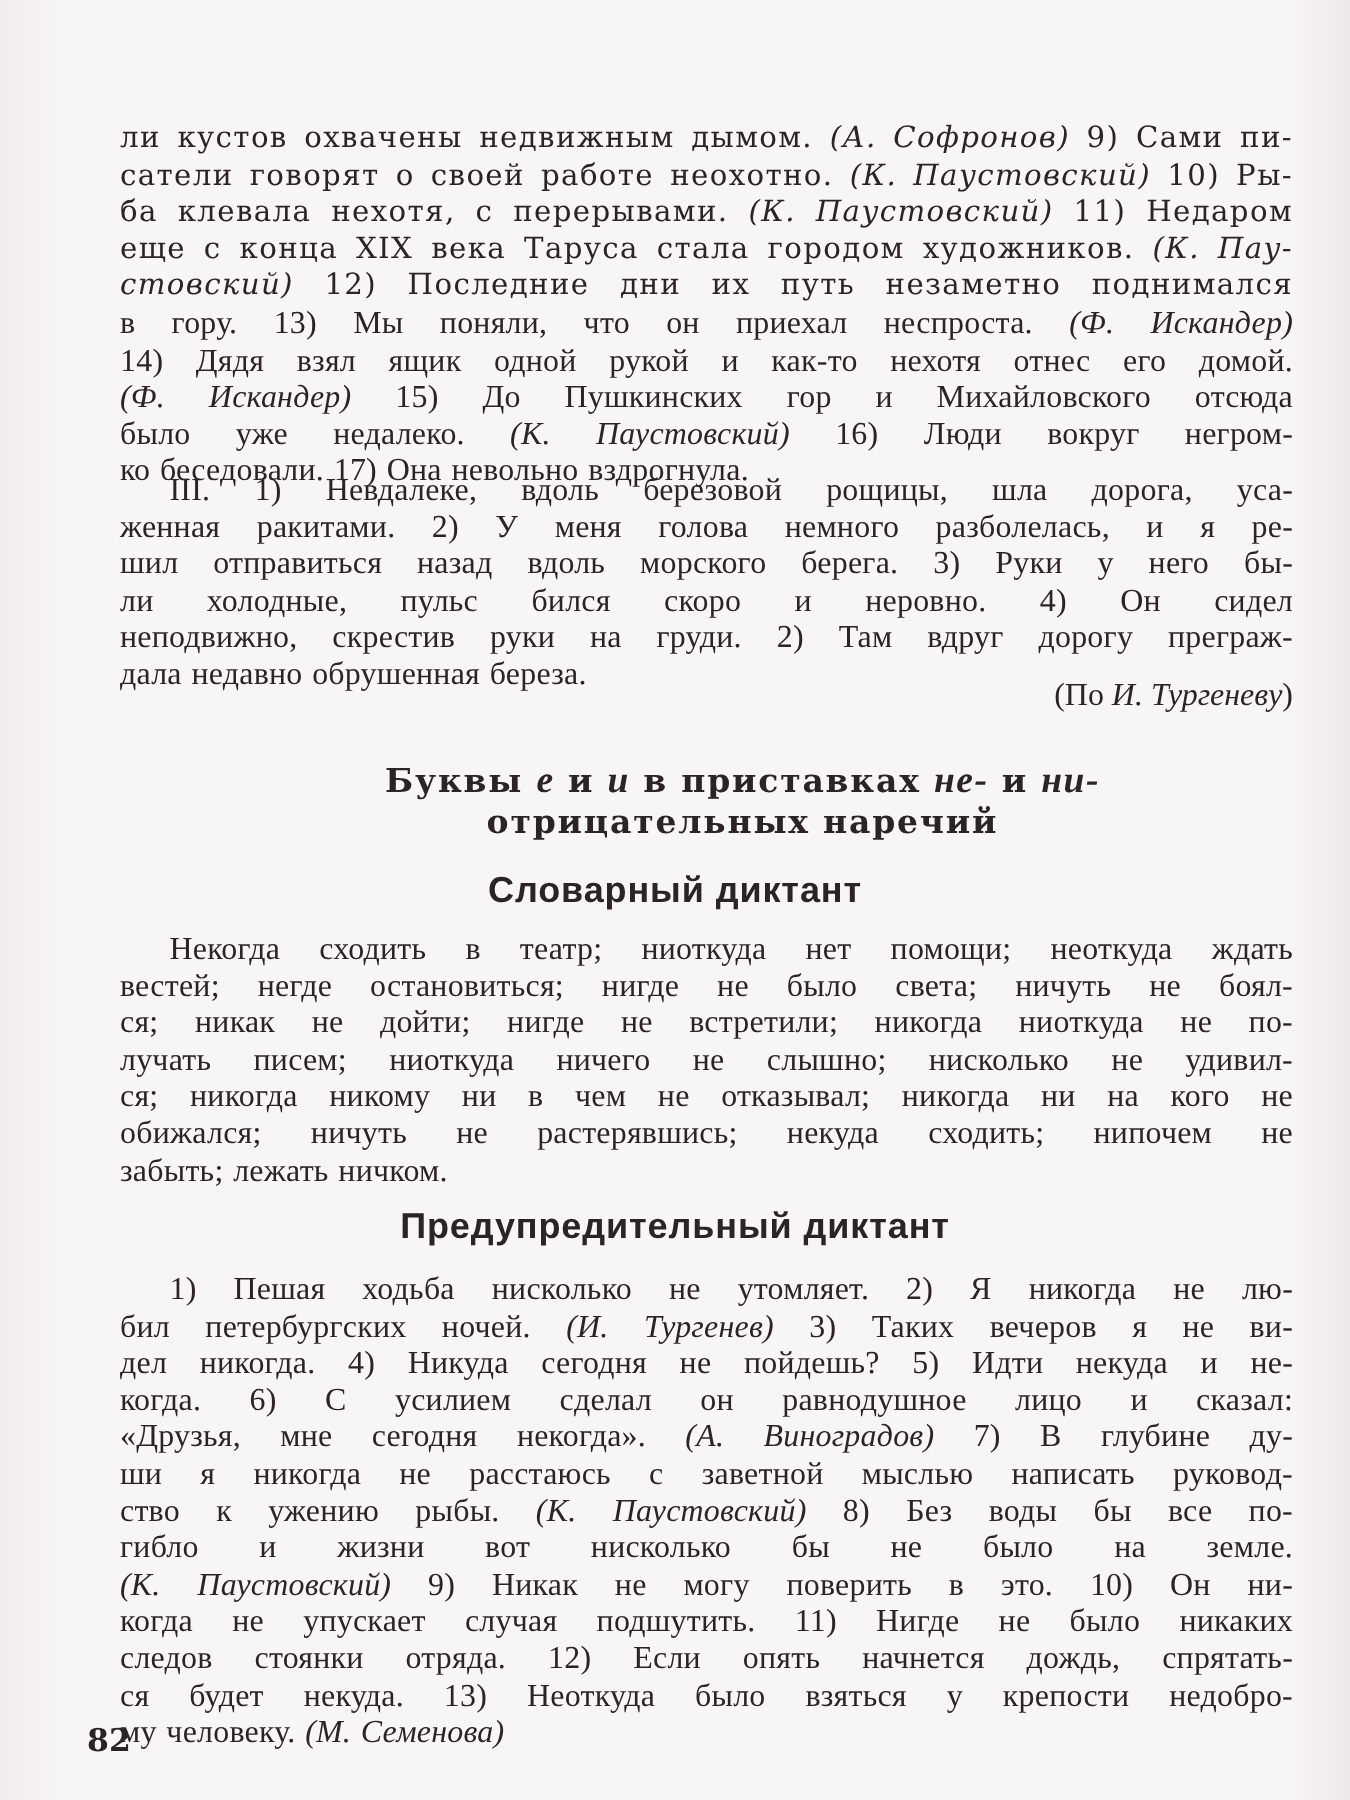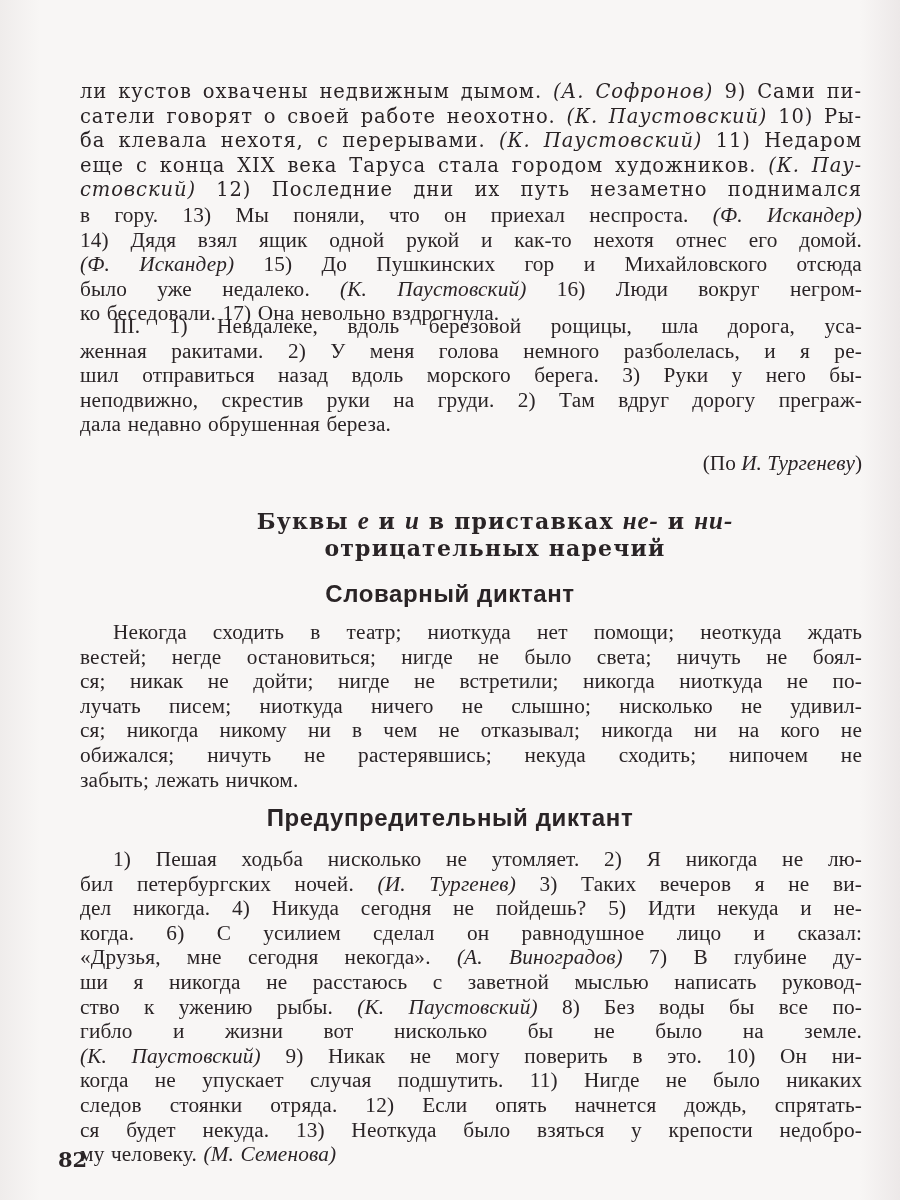--- a/index.html
+++ b/index.html
@@ -65,20 +65,21 @@
       <span class="line"><span>14) Дядя взял ящик одной рукой и как-то нехотя отнес его домой.</span></span>
       <span class="line"><span><span class="it">(Ф. Искандер)</span> 15) До Пушкинских гор и Михайловского отсюда</span></span>
       <span class="line"><span>было уже недалеко. <span class="it">(К. Паустовский)</span> 16) Люди вокруг негром-</span></span>
       <span class="line last"><span>ко беседовали. 17) Она невольно вздрогнула.</span></span>
     </div>
 
   <div class="p" id="iii-para" style="top:314px;">
       <span class="line indent"><span>III. 1) Невдалеке, вдоль березовой рощицы, шла дорога, уса-</span></span>
       <span class="line"><span>женная ракитами. 2) У меня голова немного разболелась, и я ре-</span></span>
       <span class="line"><span>шил отправиться назад вдоль морского берега. 3) Руки у него бы-</span></span>
+      <span class="line"><span>ли холодные, пульс бился скоро и неровно. 4) Он сидел</span></span>
       <span class="line"><span>неподвижно, скрестив руки на груди. 2) Там вдруг дорогу преграж-</span></span>
       <span class="line last"><span>дала недавно обрушенная береза.</span></span>
     </div>
   <div class="attrib" style="top:451px;">
     <span>(По </span><span class="it">И. Тургеневу</span><span>)</span>
   </div>
 
   <div class="h1" style="top:507px;">
     <div><span>Буквы </span><span class="it">е</span><span> и </span><span class="it">и</span><span> в приставках </span><span class="it">не-</span><span> и </span><span class="it">ни-</span></div>
     <div>отрицательных наречий</div>

